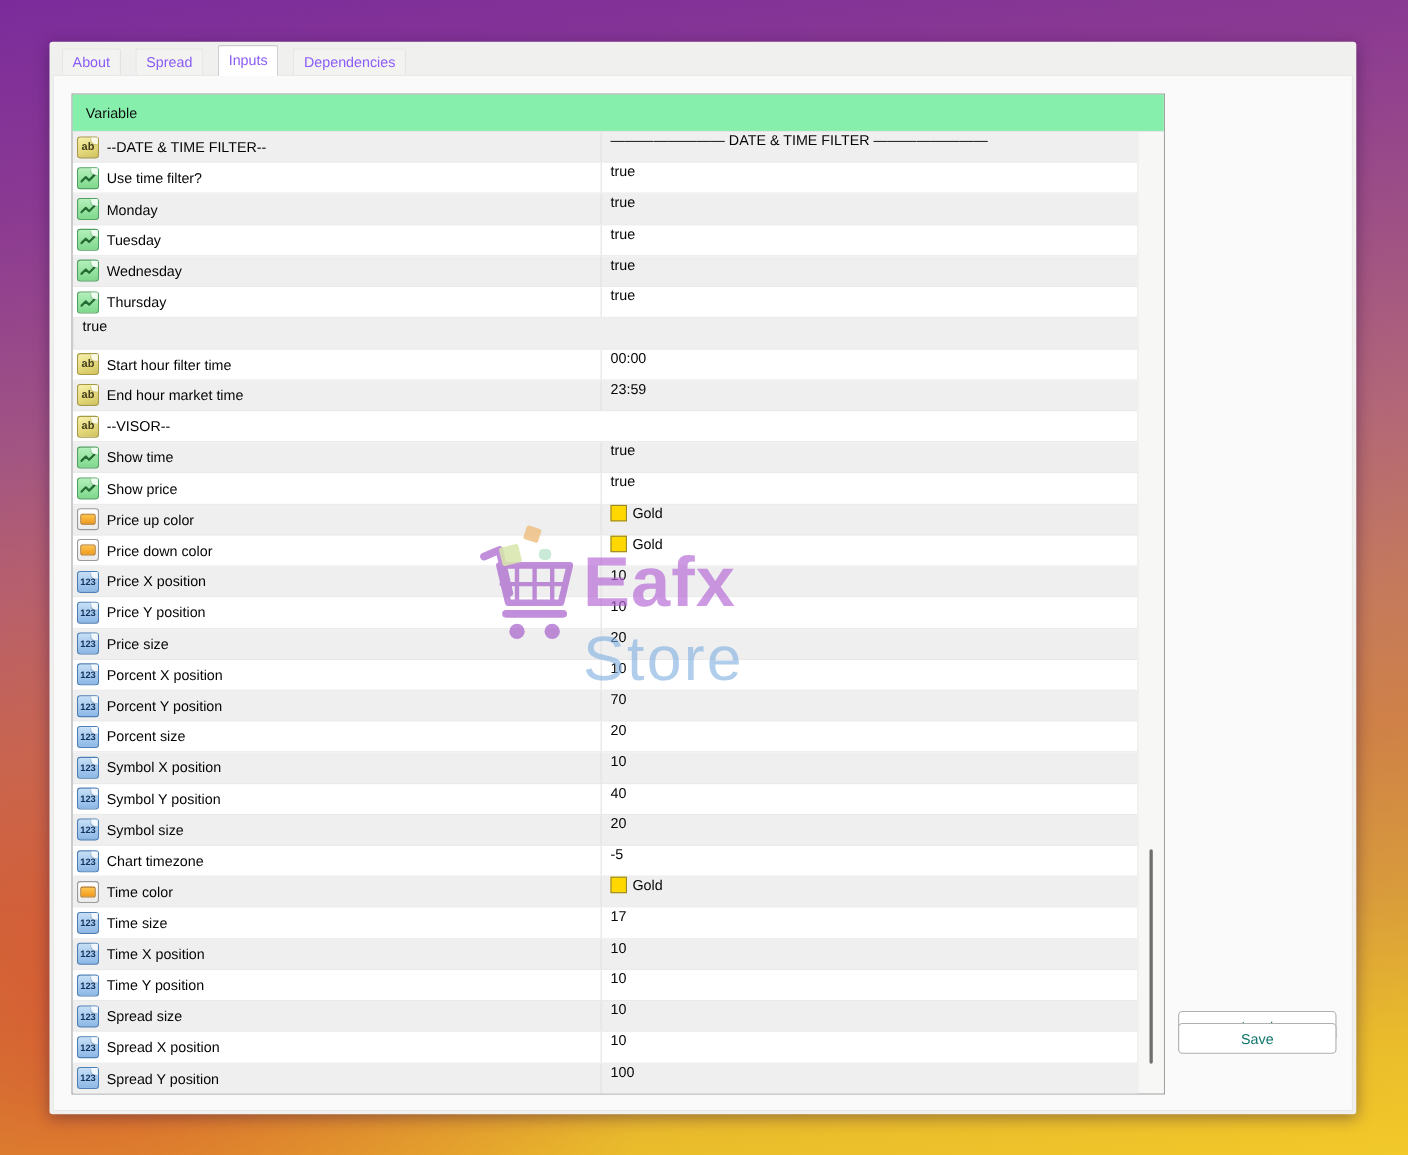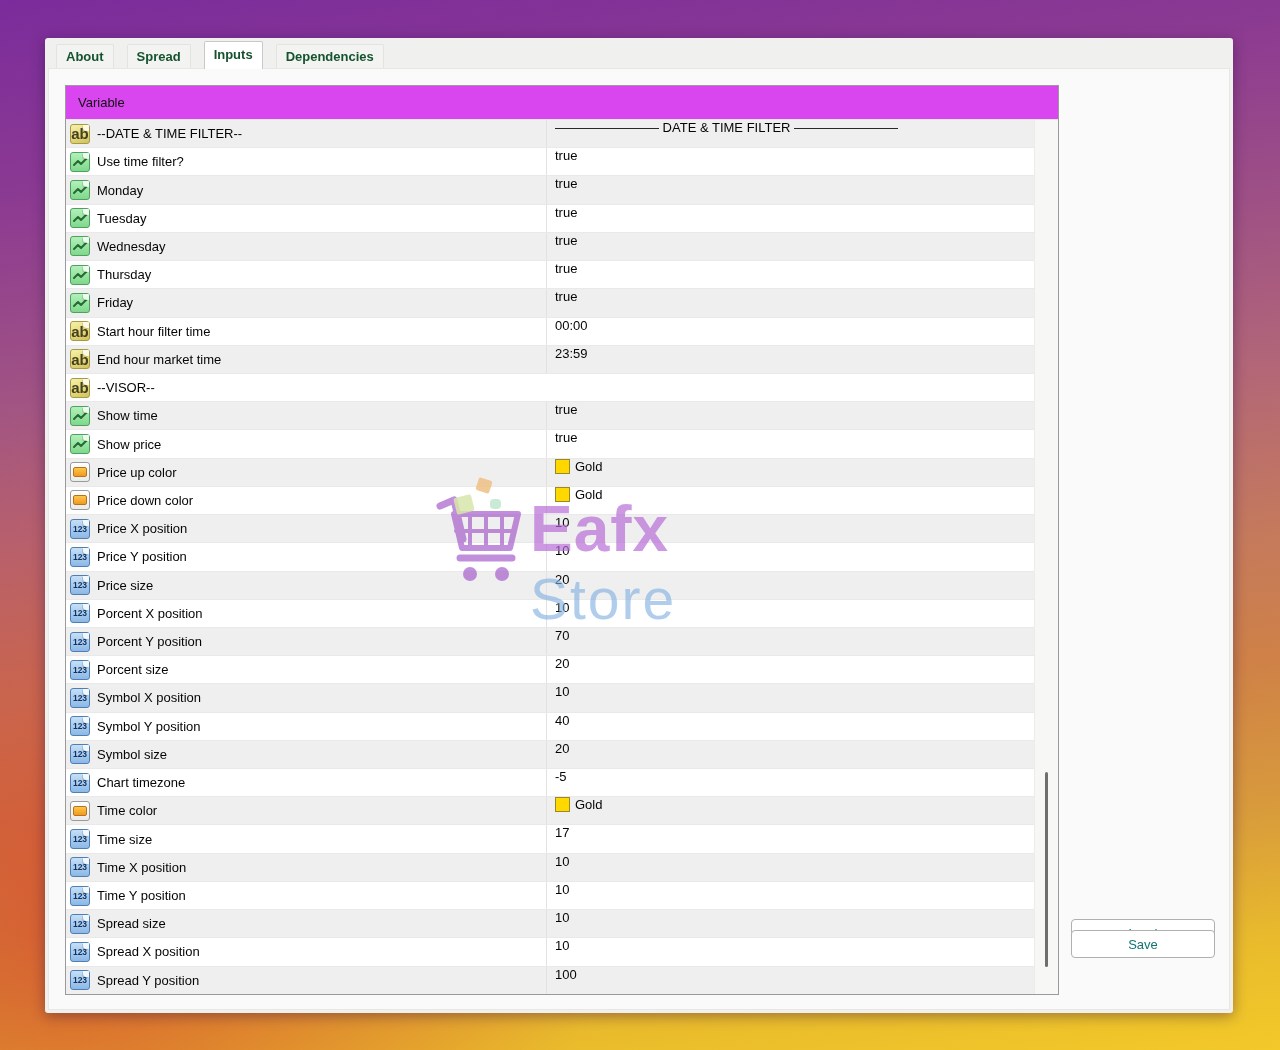--- a/index.html
+++ b/index.html
@@ -23,41 +23,41 @@
   .dialog{
     position:absolute;left:45px;top:38px;width:1188px;height:975px;
     background:#f0f0ee;border-radius:3px;
     box-shadow:0 3px 14px rgba(40,10,60,.4);
   }
   .tabstrip{
     position:absolute;left:11px;right:8px;top:0;height:30px;
     display:flex;align-items:flex-end;gap:13px;z-index:3;
   }
   .tab{
-    height:23px;line-height:23px;padding:0 9px;font-size:13px;color:#14532d;
+    height:23px;line-height:23px;padding:0 9px;font-size:13px;color:#8b5cf6;
     background:#f3f3f1;border:1px solid #e3e3e1;border-bottom:none;
-    border-radius:2px 2px 0 0;cursor:default;white-space:nowrap;font-weight:bold;
+    border-radius:2px 2px 0 0;cursor:default;white-space:nowrap;
   }
   .tab.active{
     background:#ffffff;height:27px;line-height:25px;
     border:1px solid #c9c9c7;border-bottom:none;margin-bottom:-1px;z-index:4;
   }
   .page{
     position:absolute;left:3px;right:3px;top:30px;bottom:3px;
     background:#fafafa;border:1px solid #e7e7e5;box-sizing:border-box;
   }
   
   .table{
     position:absolute;left:16px;top:16px;width:994px;height:910px;
     background:#fff;border:1px solid #9a9a9a;box-sizing:border-box;
     display:flex;flex-direction:column;
   }
   .thead{
     height:33px;flex:0 0 33px;display:grid;grid-template-columns:480px 1fr;
-    border-bottom:1px solid #e6e6e6;background:#d946ef;
+    border-bottom:1px solid #e6e6e6;background:#86efac;
   }
   .th{display:flex;align-items:center;padding-left:12px;font-size:13px;color:#101010;}
   .th.val{border-left:1px solid #e2e2e2;}
   .body-wrap{display:flex;flex:1 1 auto;overflow:hidden;}
   .tbody{width:968px;flex:0 0 968px;}
   .row{
     display:grid;grid-template-columns:480px 1fr;height:28.22px;
     box-sizing:border-box;border-bottom:1px solid #e9e9e9;background:#fff;
     align-items:center;font-size:13px;color:#050505;
   }
@@ -65,21 +65,21 @@
   .cell.var{display:flex;align-items:center;gap:7px;padding-left:4px;height:100%;}
   .cell.val{display:flex;align-items:flex-start;padding-left:8px;height:100%;border-left:1px solid #e2e2e2;}
   
   .t-icon{
     width:20px;height:20px;flex:0 0 20px;border-radius:3px;
     display:flex;align-items:center;justify-content:center;
     position:relative;box-sizing:border-box;font-weight:bold;
   }
   .t-icon.string{
     background:linear-gradient(160deg,#f6f0aa 0%,#e6da7e 55%,#cfc15c 100%);
-    border:1px solid #a89a45;color:#45401e;font-size:15px;
+    border:1px solid #a89a45;color:#45401e;font-size:10px;
   }
   .t-icon.bool{
     background:linear-gradient(180deg,#b2f0ba 0%,#7fd88c 100%);
     border:1px solid #4fa05e;
   }
   .t-icon.number{
     background:linear-gradient(180deg,#c6dff6 0%,#8cb8e6 100%);
     border:1px solid #4d7fb5;color:#13335f;font-size:8.5px;
   }
   .t-icon.color{
@@ -207,28 +207,20 @@
                     <polyline points="1,8 5,4 8,7 13,2" fill="none" stroke="#256b33" stroke-width="2" stroke-linecap="round" stroke-linejoin="round"></polyline>
                   </svg>
                 </span>
       <span class="cell-label">Thursday</span>
     </div>
     <div class="cell val cell-value">
                 <span>true</span>
               </div>
   </div>
             <div class="row striped">
-    <div class="cell var">
-      <span class="t-icon bool">
-                  <svg width="14" height="10" viewBox="0 0 14 10">
-                    <polyline points="1,8 5,4 8,7 13,2" fill="none" stroke="#256b33" stroke-width="2" stroke-linecap="round" stroke-linejoin="round"></polyline>
-                  </svg>
-                </span>
-      <span class="cell-label">Friday</span>
-    </div>
     <div class="cell val cell-value">
                 <span>true</span>
               </div>
   </div>
             <div class="row">
     <div class="cell var">
       <span class="t-icon string">ab</span>
       <span class="cell-label">Start hour filter time</span>
     </div>
     <div class="cell val cell-value">

